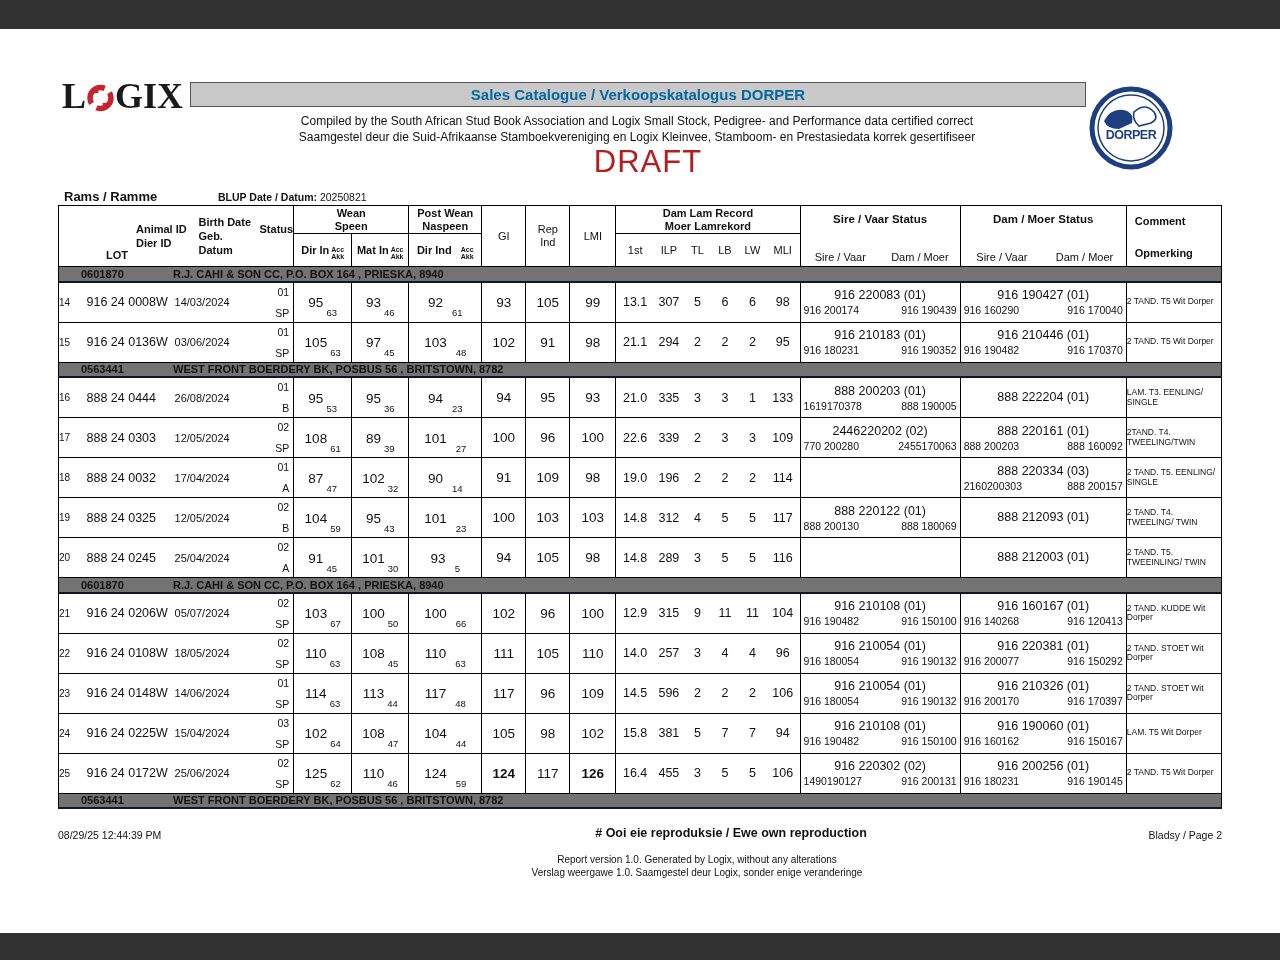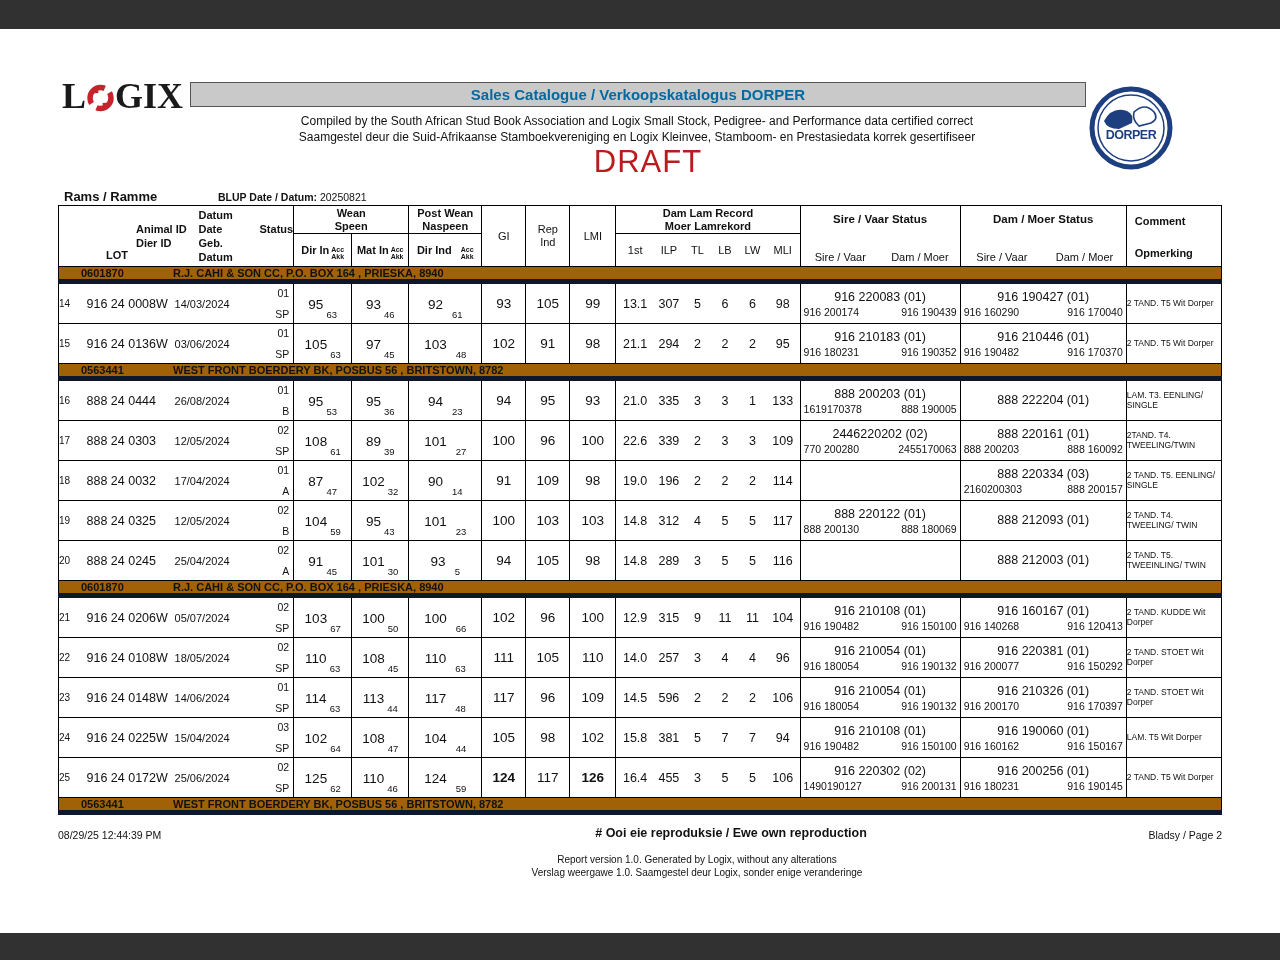--- a/index.html
+++ b/index.html
@@ -48,21 +48,21 @@
   .h-dlr{font-weight:bold;text-align:center;}
   .h-stat{vertical-align:top;}
   .h-stat .inner{display:flex;flex-direction:column;justify-content:space-between;height:50px;padding:7px 0 3px 0;gap:20px;}
   .st-title{font-weight:bold;font-size:11.5px;text-align:center;}
   .st-sub{display:flex;font-weight:normal;font-size:11px;}
   .st-sub span{width:50%;text-align:center;}
   .h-comment{vertical-align:top;}
   .h-comment .inner{display:flex;flex-direction:column;justify-content:space-between;height:44px;padding:9px 0 7px 8px;font-weight:bold;text-align:left;}
 
   tr.band{height:15px;}
-  tr.band td{background:#a16207;border-top:1px solid #000;border-bottom:5px solid #0f172a;
+  tr.band td{background:#737373;border-top:1px solid #000;border-bottom:2px solid #0f172a;
     font-weight:bold;font-size:11px;vertical-align:middle;margin-top:20px;}
   .band-id{display:inline-block;margin-left:22px;width:92px;}
   .band-name{display:inline-block;}
 
   tr.datarow{height:39px;}
   tr.datarow td{border-top:1px solid #000;vertical-align:middle;}
   td.lot{vertical-align:top;font-size:10px;padding:3px 0 0 3px;}
   td.animal{vertical-align:top;font-weight:bold;font-size:12.5px;padding:4px 0 0 10px;}
   td.birth{vertical-align:top;font-size:11px;padding:6px 0 0 1px;}
   td.status{padding:0;}
@@ -155,21 +155,21 @@
   <thead>
     <tr class="hr1">
       <th colspan="4" rowspan="2">
         <div class="hl-flex">
           <div class="hl-lot">LOT</div>
           <div class="hl-animal">
             <div>Animal ID</div>
             <div>Dier ID</div>
           </div>
           <div class="hl-birth">
-            <div>Datum Date</div>
+            <div>Birth Date</div>
             <div>Geb. Datum</div>
           </div>
           <div class="hl-status">Status</div>
         </div>
       </th>
       <th colspan="2" class="h-group bb bl">
         <div>Wean</div>
         <div>Speen</div>
       </th>
       <th class="h-group bb bl">

